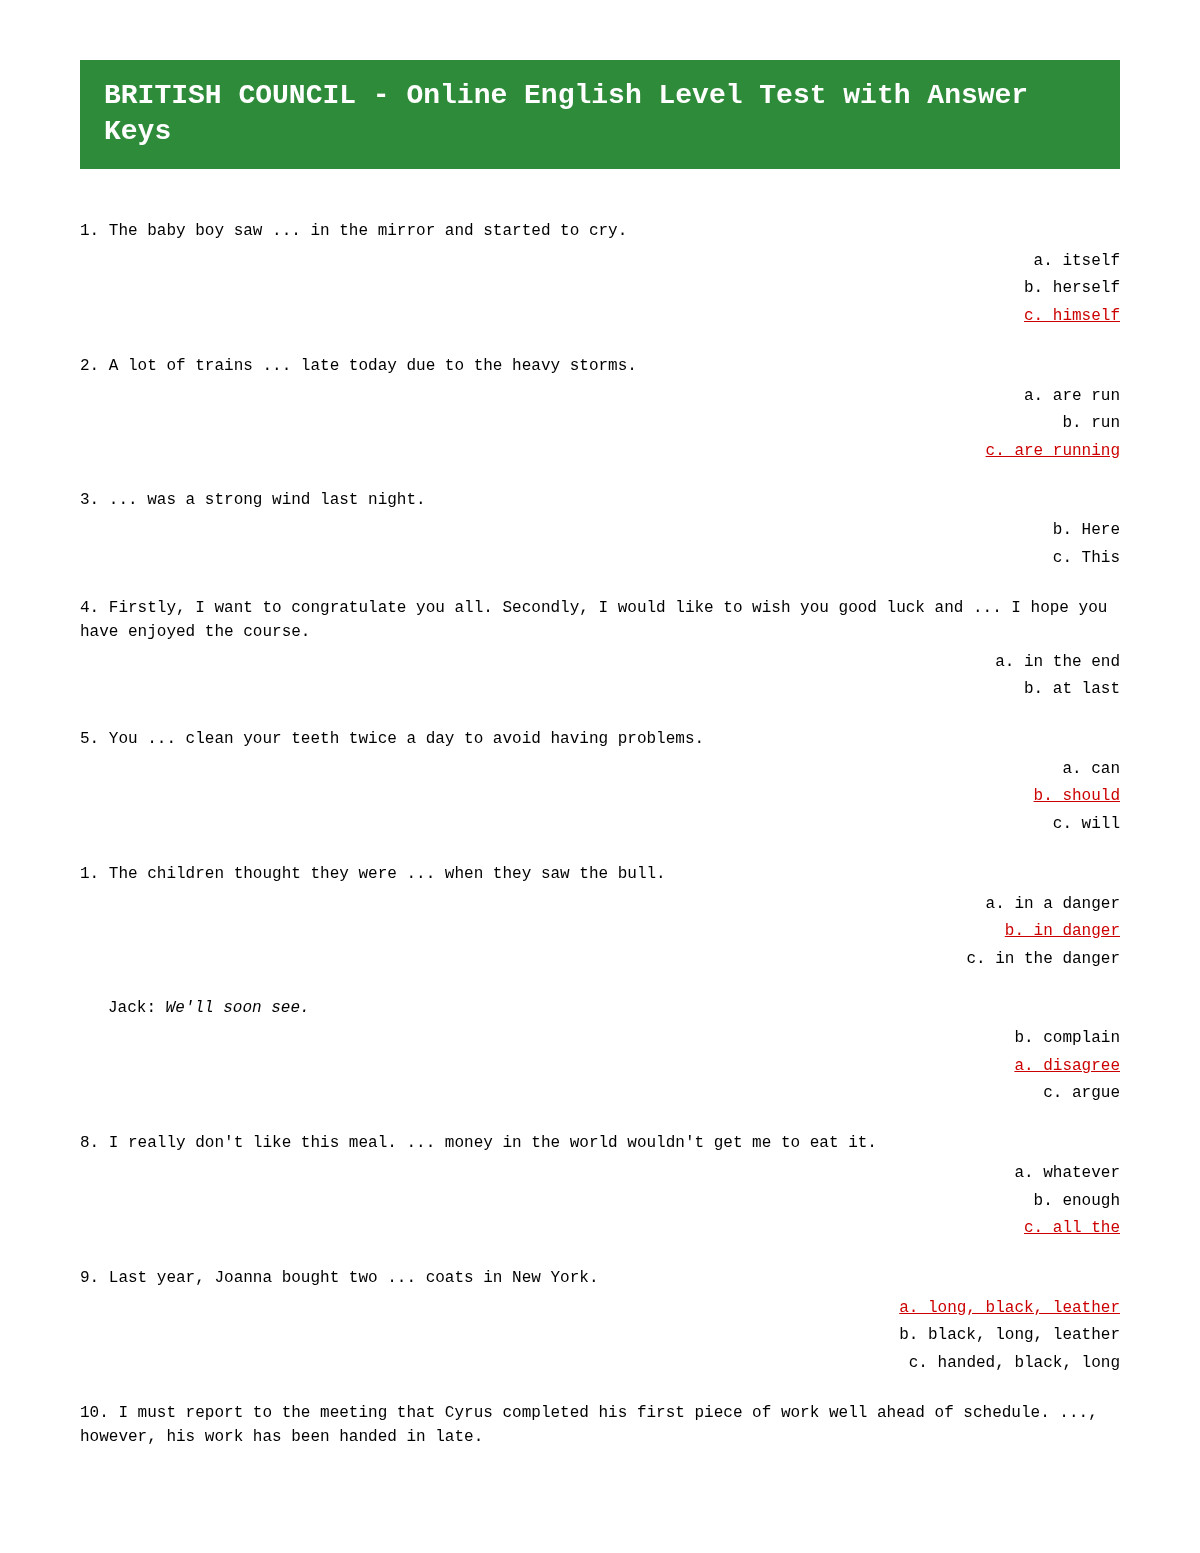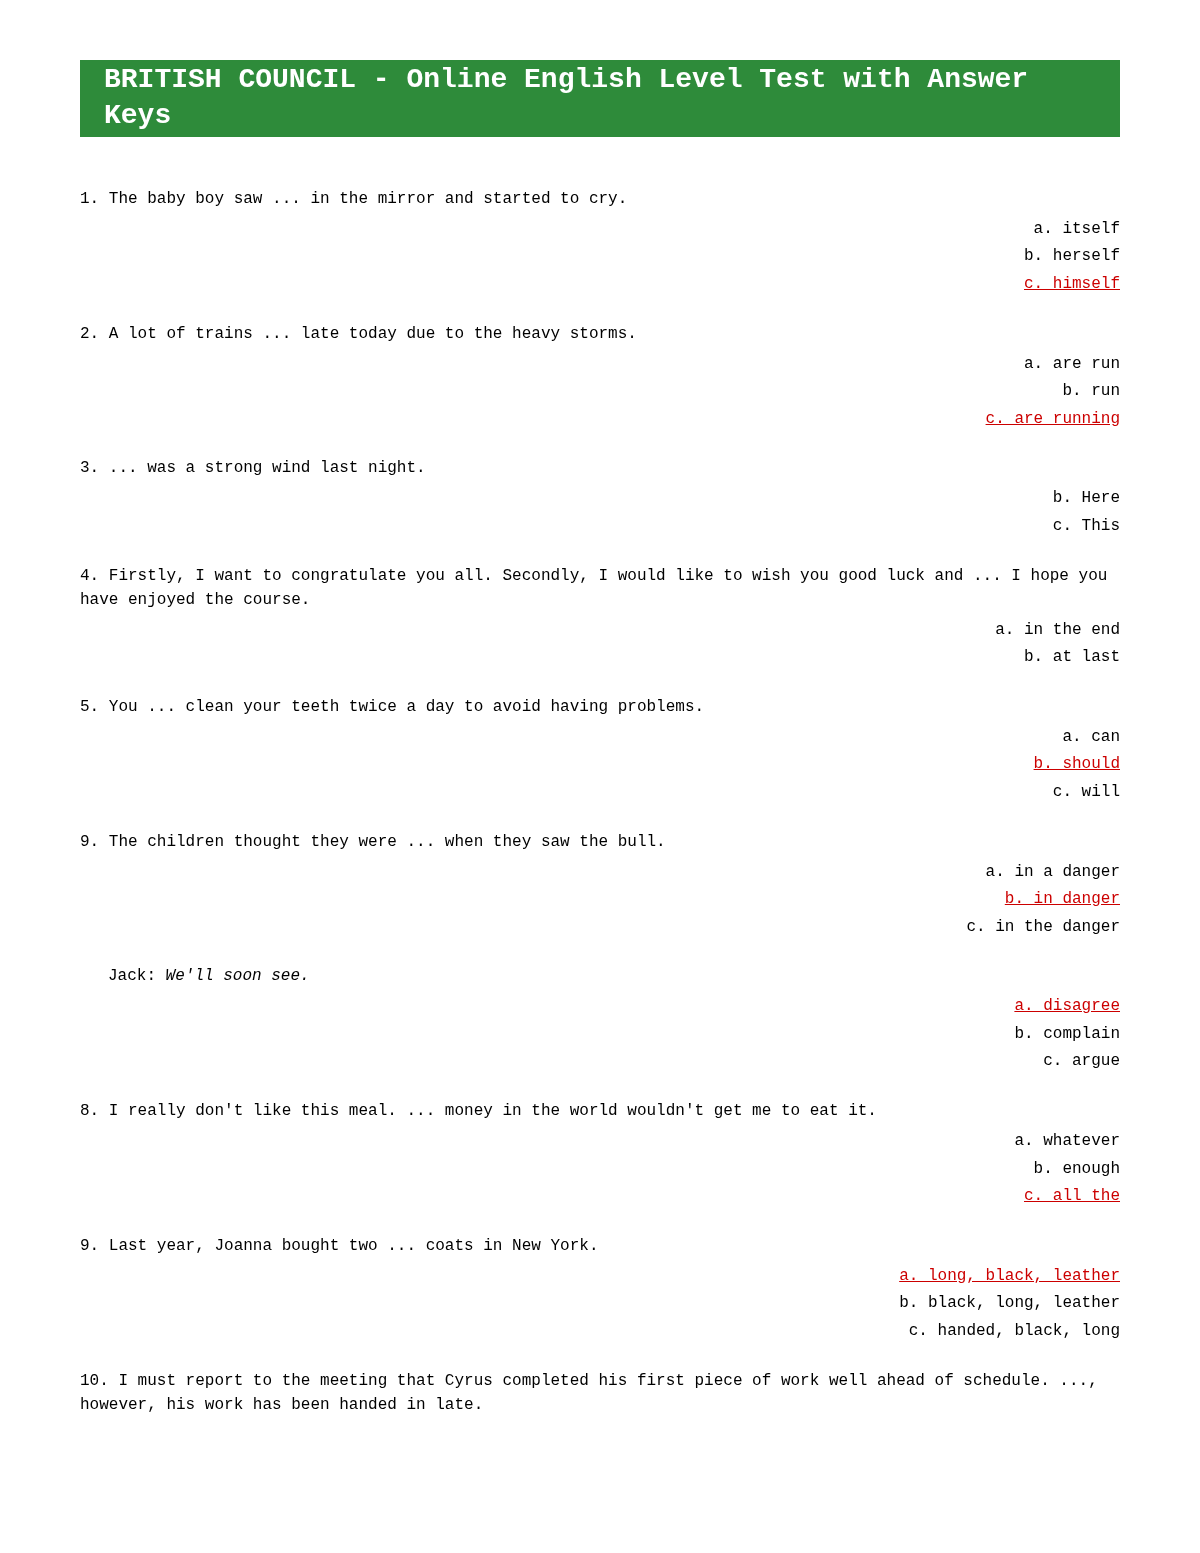--- a/index.html
+++ b/index.html
@@ -16,21 +16,21 @@
       width: 1200px;
       min-height: 1553px;
       padding: 60px 80px;
     }
 
     .header-banner {
       background-color: #2e8b3a;
       color: #ffffff;
       font-size: 28px;
       font-weight: bold;
-      padding: 2px 24px;
+      padding: 18px 24px;
       margin-bottom: 50px;
       text-align: left;
       line-height: 1.3;
     }
 
     .questions-list {
       list-style: none;
       padding: 0;
     }
 
@@ -108,32 +108,32 @@
     </li>
     <li class="question-item">
       <p class="question-text">5.  You ... clean your teeth twice a day to avoid having problems.</p>
       <ul class="options-list">
         <li class="option-item">a.  can</li>
         <li class="option-item correct">b.  should</li>
         <li class="option-item">c.  will</li>
       </ul>
     </li>
     <li class="question-item">
-      <p class="question-text">9.  The children thought they were ... when they saw the bull.</p>
+      <p class="question-text">1.  The children thought they were ... when they saw the bull.</p>
       <ul class="options-list">
         <li class="option-item">a.  in a danger</li>
         <li class="option-item correct">b.  in danger</li>
         <li class="option-item">c.  in the danger</li>
       </ul>
     </li>
     <li class="question-item">
       <p class="question-text" style="padding-left: 28px;">Jack: <em>We'll soon see.</em></p>
       <ul class="options-list">
+        <li class="option-item">b.  complain</li>
         <li class="option-item correct">a.  disagree</li>
-        <li class="option-item">b.  complain</li>
         <li class="option-item">c.  argue</li>
       </ul>
     </li>
     <li class="question-item">
       <p class="question-text">8.  I really don't like this meal. ... money in the world wouldn't get me to eat it.</p>
       <ul class="options-list">
         <li class="option-item">a.  whatever</li>
         <li class="option-item">b.  enough</li>
         <li class="option-item correct">c.  all the</li>
       </ul>

